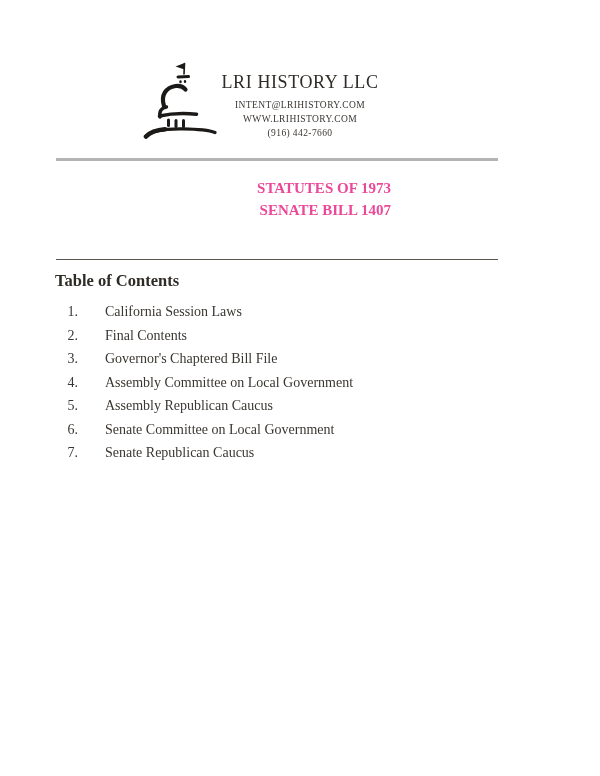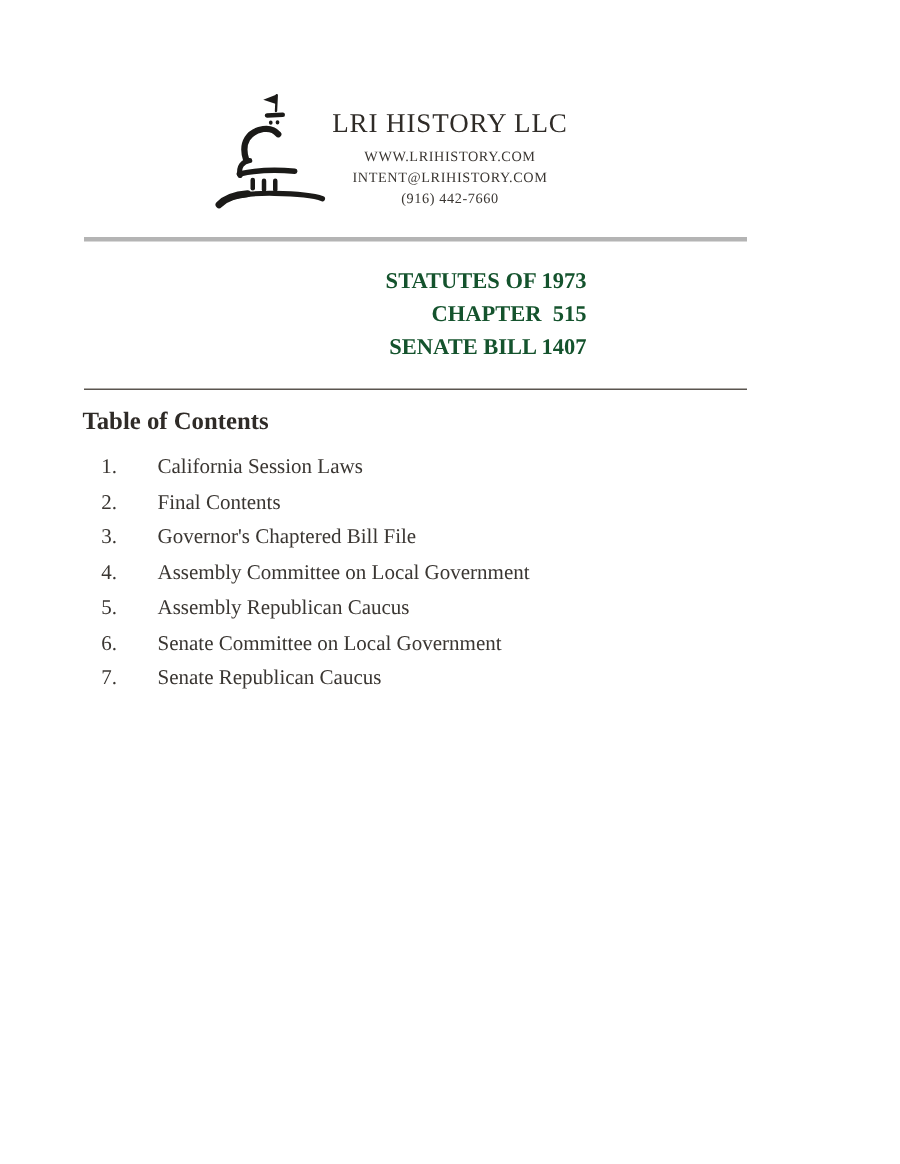--- a/index.html
+++ b/index.html
@@ -69,21 +69,21 @@
   .doc-info {
     position: absolute;
     top: 177px;
     right: 107px;
     text-align: right;
   }
   .doc-info-line {
     font-size: 15px;
     font-weight: bold;
     line-height: 22px;
-    color: #14532d;
+    color: #ec4899;
     white-space: pre;
   }
 
   
   .toc-title {
     position: absolute;
     left: 55px;
     top: 271px;
     font-size: 16.5px;
     font-weight: bold;
@@ -138,30 +138,29 @@
       <path d="M33,59.5 L33,65.5" stroke-width="3"></path>
       <path d="M40.5,59.5 L40.5,65.5" stroke-width="3"></path>
 
       <path d="M3,75.5 C8,70 22,67.6 40,67.9 C55,68.1 66,69.2 72,71.5" stroke-width="3.4"></path>
       <path d="M3,75.5 C7.5,70.8 14,68.8 22,68.2" stroke-width="4.6"></path>
     </g>
   </svg>
 
   <div class="letterhead-text">
     <div class="company-name">LRI HISTORY LLC</div>
+    <div class="contact-line">INTENT@LRIHISTORY.COM</div>
     <div class="contact-line">WWW.LRIHISTORY.COM</div>
-    <div class="contact-line">INTENT@LRIHISTORY.COM</div>
     <div class="contact-line">(916) 442-7660</div>
   </div>
 
   <div class="rule-top"></div>
 
   <div class="doc-info">
     <div class="doc-info-line">STATUTES OF 1973</div>
-    <div class="doc-info-line">CHAPTER  515</div>
     <div class="doc-info-line">SENATE BILL 1407</div>
   </div>
 
   <div class="rule-mid"></div>
 
   <div class="toc-title">Table of Contents</div>
 
   <ol class="toc-list">
     <li class="toc-item">
       <span class="toc-num">1.</span>

